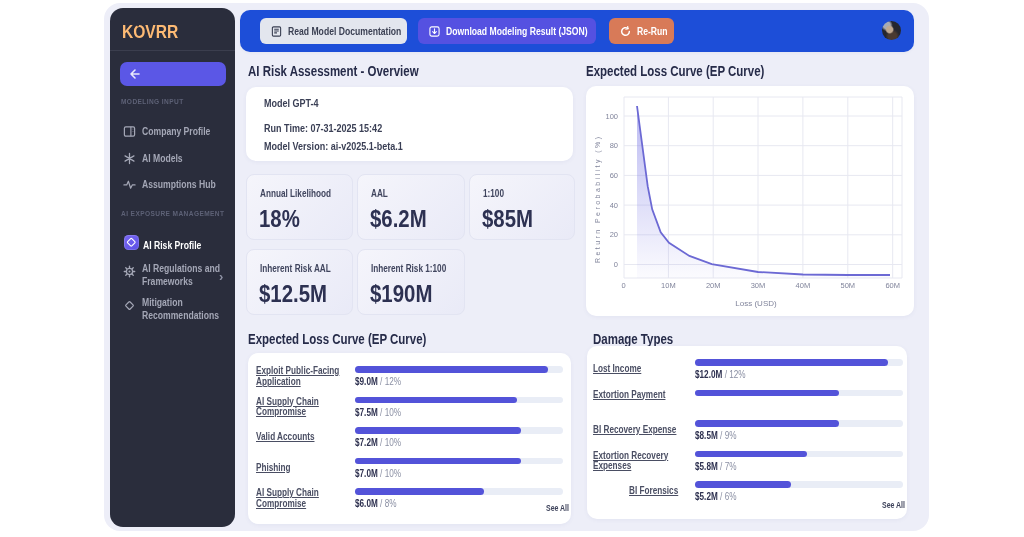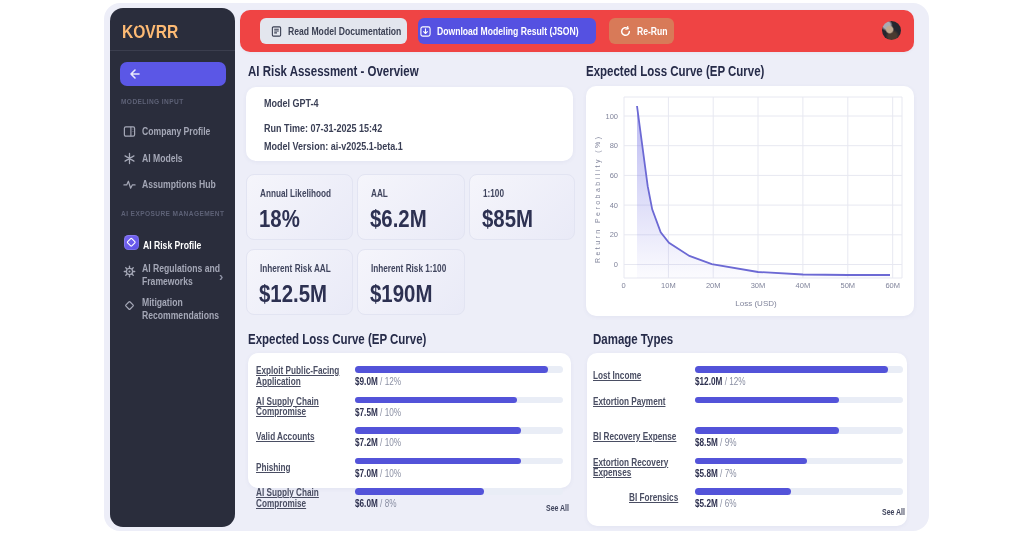--- a/index.html
+++ b/index.html
@@ -15,25 +15,25 @@
   #back-btn { position:absolute; left:10px; top:54px; width:106px; height:24px; background:#5b57e6; border-radius:7px; }
   #back-btn svg { position:absolute; left:8px; top:6px; }
   .sec-label { position:absolute; left:11px; color:#5d6176; font-size:8px; font-weight:700; letter-spacing:0.5px; }
   .mi { position:absolute; left:13px; display:flex; align-items:flex-start; color:#a4a7b6; font-size:10.5px; font-weight:600; line-height:12.5px; }
   .mi .ic { width:13px; height:13px; margin-right:6px; flex:none; }
   .mi.active { color:#fff; font-weight:700; }
   .ibox { position:absolute; left:14px; width:14.5px; height:14.5px; border-radius:4.5px; background:linear-gradient(145deg,#7a68f2,#5b50e6); box-shadow:0 0 0 1px rgba(255,255,255,0.15) inset; }
   .chev { position:absolute; left:109px; top:261px; color:#8e92a4; font-size:13px; font-weight:700; }
 
   
-  #topbar { position:absolute; left:136px; top:7px; width:674px; height:42px; background:#ef4444; border-radius:10px; box-shadow:0 1px 3px rgba(90,100,160,0.06); }
+  #topbar { position:absolute; left:136px; top:7px; width:674px; height:42px; background:#1d4ed8; border-radius:10px; box-shadow:0 1px 3px rgba(90,100,160,0.06); }
   .tbtn { position:absolute; top:8px; height:26px; border-radius:6px; font-size:10.5px; font-weight:700; display:flex; align-items:center; white-space:nowrap; }
   .tbtn svg { margin-right:6px; flex:none; }
   #btn-doc { left:20px; width:147px; background:#e3e6ee; color:#3a3f52; padding-left:11px; }
-  #btn-dl { left:178px; width:178px; background:#5551e1; color:#fff; padding-left:2px; }
+  #btn-dl { left:178px; width:178px; background:#5551e1; color:#fff; padding-left:11px; }
   #btn-rerun { left:369px; width:65px; background:#d87a58; color:#fff; padding-left:11px; }
   #avatar { position:absolute; left:642px; top:11px; width:19px; height:19px; border-radius:50%; background:radial-gradient(circle at 40% 45%, #c0a890 0 3px, rgba(0,0,0,0) 4.5px), radial-gradient(circle at 25% 22%, #a8abb4 0 3.5px, rgba(0,0,0,0) 6px), radial-gradient(circle at 55% 80%, #4a3a30 0 4px, rgba(0,0,0,0) 7px), #25262e; }
 
   
   h2 { position:absolute; font-size:14px; font-weight:700; color:#262b49; transform:scaleX(0.82); transform-origin:0 0; white-space:nowrap; }
 
   
   .card { position:absolute; background:#fff; border-radius:10px; box-shadow:0 1px 4px rgba(90,100,160,0.07); }
   .statcard { position:absolute; background:linear-gradient(135deg,#f5f5fb,#e9eaf7); border:1px solid #e2e4f2; border-radius:8px; }
   .statcard .lbl { position:absolute; left:13px; top:13px; font-size:10px; font-weight:600; color:#40455e; }
@@ -206,21 +206,21 @@
         <text x="216.9" y="202">40M</text>
         <text x="261.8" y="202">50M</text>
         <text x="306.7" y="202">60M</text>
       </g>
       <text x="170" y="220" font-size="8" fill="#80849b" text-anchor="middle">Loss (USD)</text>
       <text x="13.5" y="114" font-size="7" fill="#80849b" text-anchor="middle" textLength="126" transform="rotate(-90 13.5 114)">Return Perobability (%)</text>
     </svg>
   </div>
 
   <h2 style="left:144px; top:328px;">Expected Loss Curve (EP Curve)</h2>
-  <div class="card" id="vec-card" style="left:144px; top:350px; width:323px; height:135px;padding-left:44px;">
+  <div class="card" id="vec-card" style="left:144px; top:350px; width:323px; height:171px;padding-left:44px;">
     <div class="brow" style="left:8px; top:13px; width:307px;">
         <div class="blbl">
           <span class="sx">Exploit Public-Facing<br>Application</span>
         </div>
         <div class="bcol">
           <div class="track">
             <div class="fill" style="width:93%;"></div>
           </div>
           <div class="bval"><span class="sx">$9.0M <i>/ 12%</i></span></div>
         </div>
@@ -266,21 +266,21 @@
           <div class="track">
             <div class="fill" style="width:62%;"></div>
           </div>
           <div class="bval"><span class="sx">$6.0M <i>/ 8%</i></span></div>
         </div>
       </div>
     <div class="seeall" style="left:298px; top:150px;"><span class="sx">See All</span></div>
   </div>
 
   <h2 style="left:489px; top:328px;">Damage Types</h2>
-  <div class="card" id="dmg-card" style="left:483px; top:350px; width:320px; height:173px;">
+  <div class="card" id="dmg-card" style="left:483px; top:343px; width:320px; height:173px;">
     <div class="brow" style="left:6px; top:13px; width:310px;">
         <div class="blbl" style="width:102px;">
           <span class="sx">Lost Income</span>
         </div>
         <div class="bcol">
           <div class="track">
             <div class="fill" style="width:93%;"></div>
           </div>
           <div class="bval"><span class="sx">$12.0M <i>/ 12%</i></span></div>
         </div>

